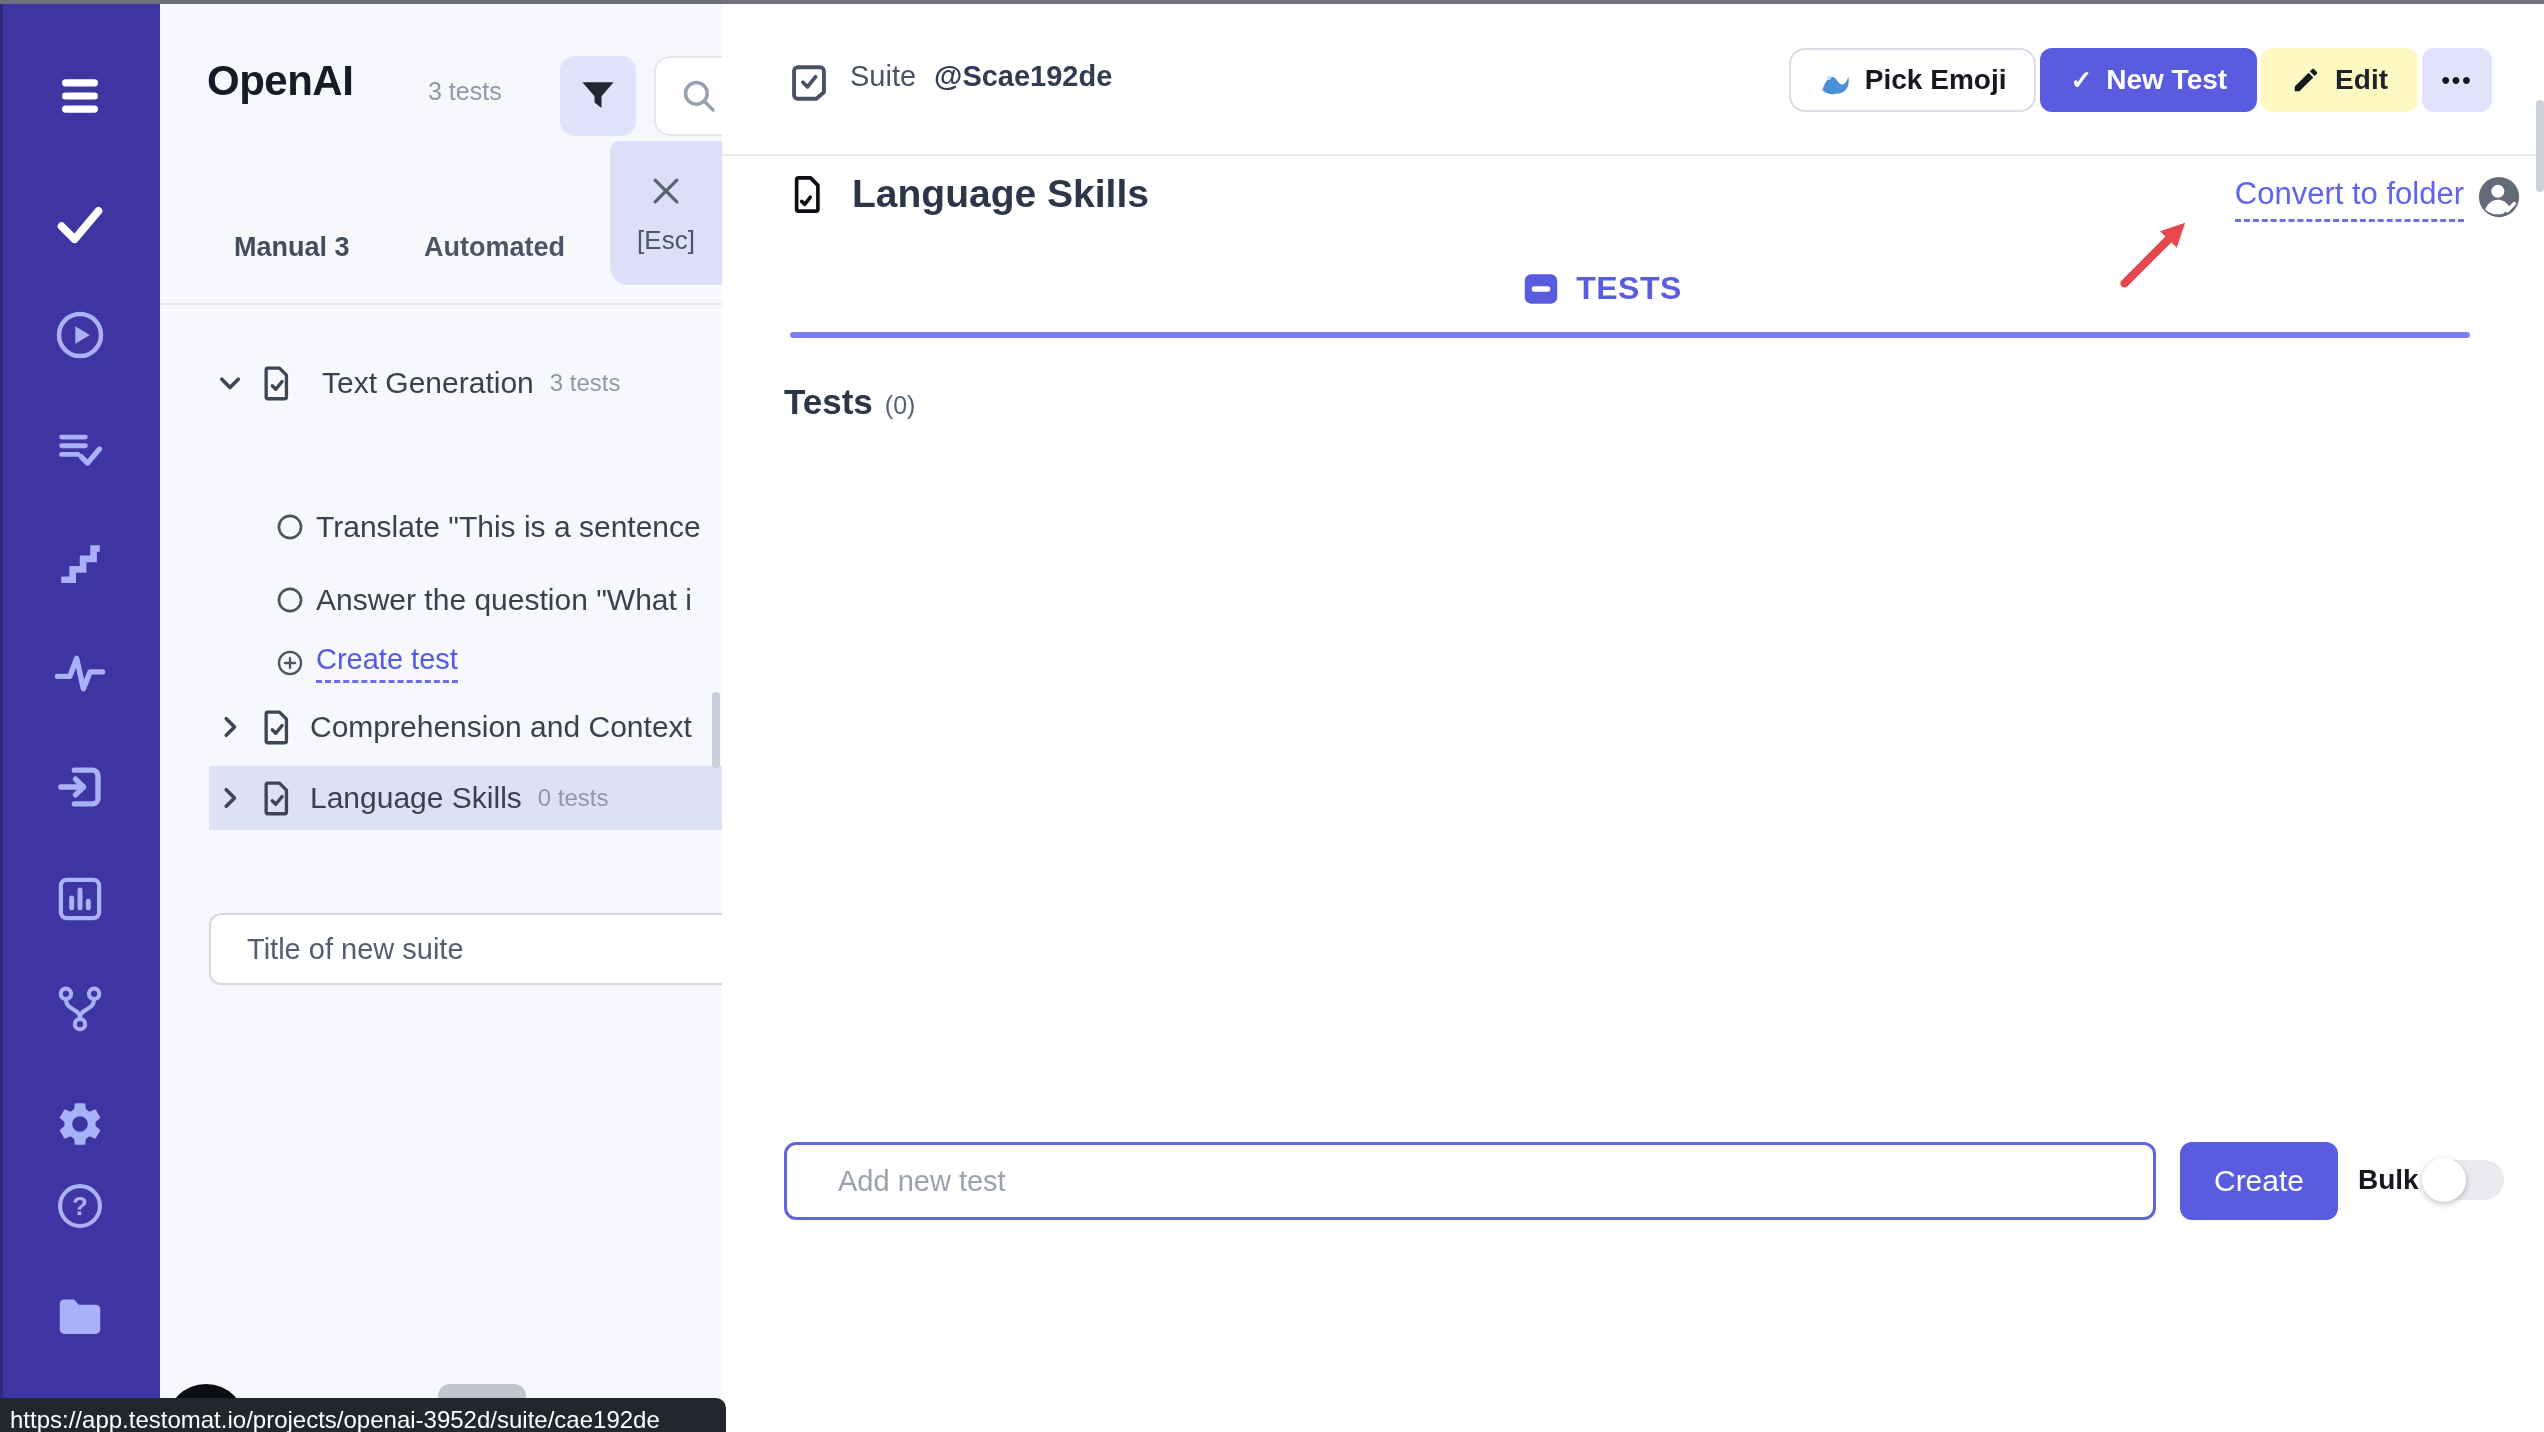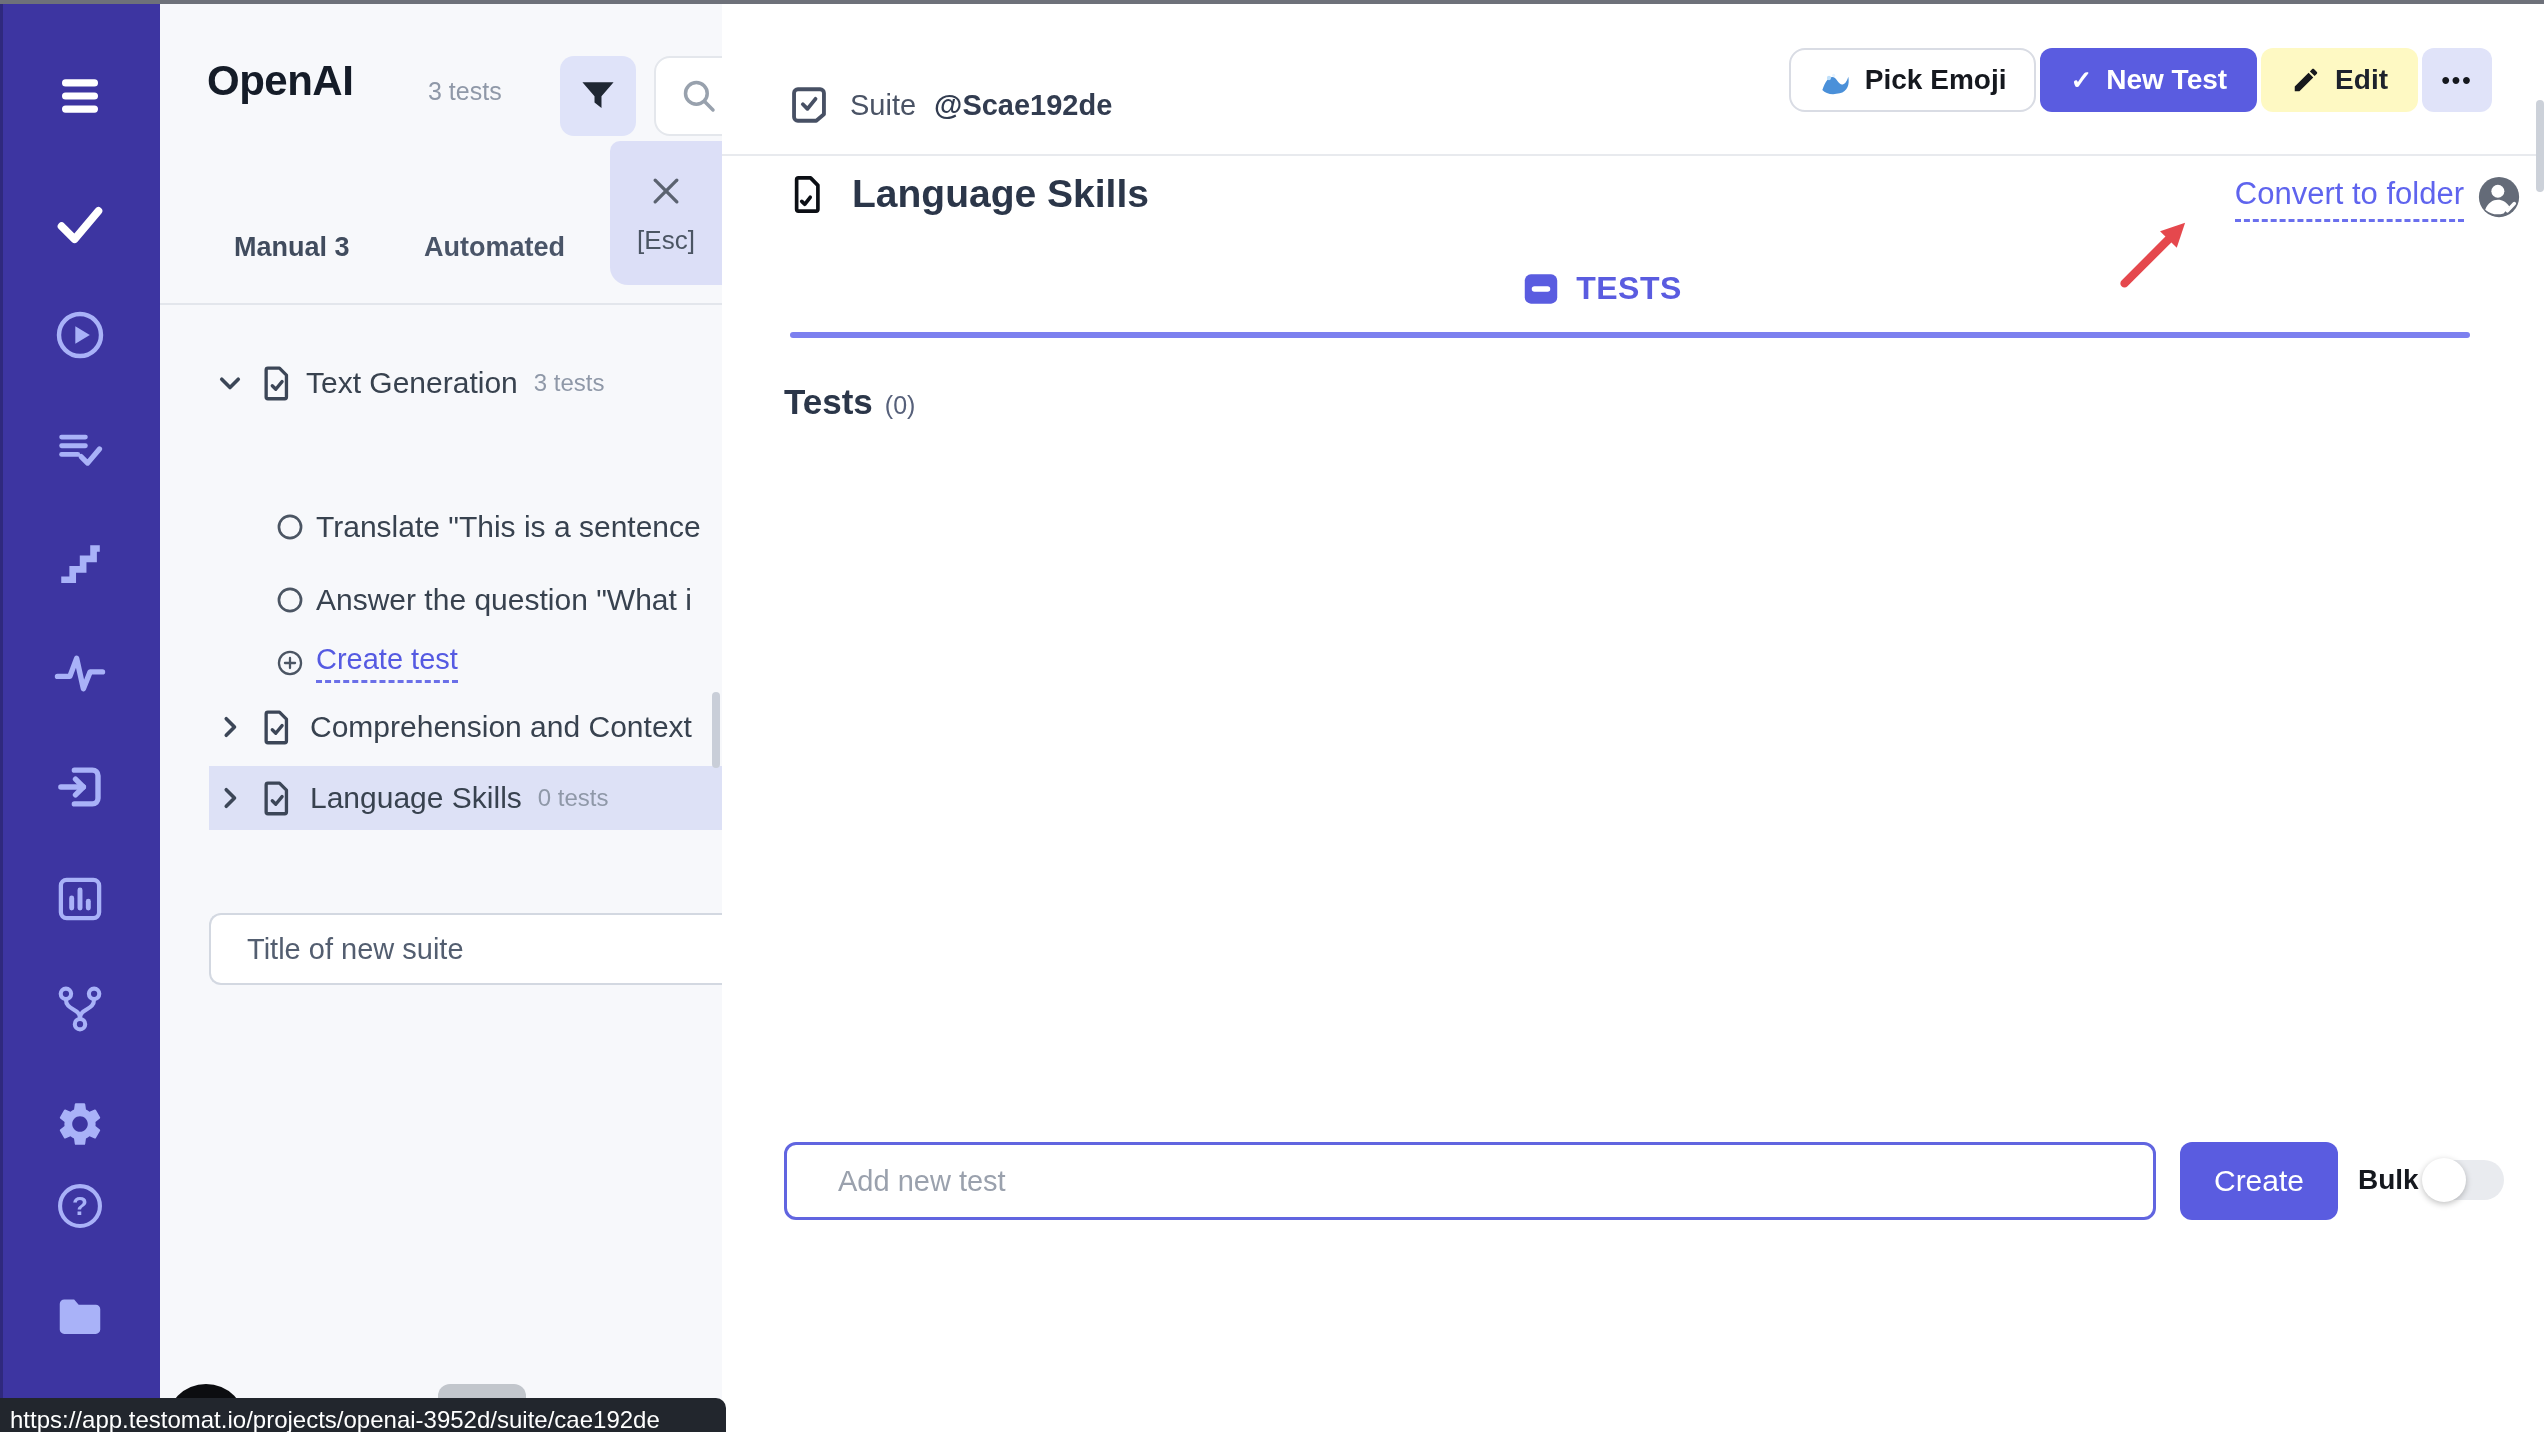--- a/index.html
+++ b/index.html
@@ -44,21 +44,21 @@
   .new-suite { position:absolute; left:49px; top:909px; width:513px; height:72px; background:#fff;
                border:2px solid #d3d8e1; border-radius:12px 0 0 12px; border-right:none; padding-left:36px;
                font-size:29px; color:#535e70; outline:none; font-family:"Liberation Sans", sans-serif; }
   .new-suite::placeholder { color:#535e70; opacity:1; }
   .panel-scroll { position:absolute; left:552px; top:688px; width:8px; height:76px; background:#c9ced8; border-radius:4px; }
 
   
   .main { position:absolute; left:722px; top:4px; width:1822px; height:1428px; background:#fff; }
   .main-topbar { position:absolute; left:0; top:0; width:1822px; height:152px; }
   .main-topbar .divider { position:absolute; left:0; bottom:0; width:1822px; height:2px; background:#e8eaee; }
-  .suite-crumb { position:absolute; left:64px; top:56px; display:flex; align-items:center; gap:18px;margin-top:22px; }
+  .suite-crumb { position:absolute; left:64px; top:56px; display:flex; align-items:flex-start; gap:18px; }
   .suite-crumb .pre { font-size:29px; color:#4a5365; }
   .suite-crumb .id { font-size:29px; font-weight:700; color:#323c50; }
 
   .toolbar { position:absolute; right:52px; top:44px; display:flex; align-items:center; gap:4px; }
   .btn { height:64px; display:flex; align-items:center; justify-content:center; gap:14px; border-radius:12px;
          font-size:28px; cursor:pointer; user-select:none; }
   .btn-emoji { background:#fff; border:2px solid #d9dce4; border-radius:16px; padding:0 28px; color:#15181e; font-weight:600; }
   .btn-new { background:#5a5ce0; color:#fff; padding:0 30px; font-weight:700; }
   .btn-new .chk { font-size:26px; font-weight:700; }
   .btn-edit { background:#fef9c3; color:#1d222c; padding:0 30px; font-weight:600; }
@@ -225,21 +225,21 @@
     <div class="row-hl"></div>
 
     <div class="tree-row" style="left:52px; top:348px; height:62px;">
       <svg width="36" height="36" viewBox="0 0 24 24" fill="none" stroke="#3c4657" stroke-width="2.4" stroke-linecap="round" stroke-linejoin="round">
           <polyline points="6.5,9.5 12,15 17.5,9.5"></polyline>
         </svg>
       <svg width="42" height="42" viewBox="0 0 24 24" style="margin-left:8px" fill="none" stroke="#3c4657" stroke-linecap="round" stroke-linejoin="round">
           <path d="M6.8 3.5 h6.6 l4 4 v12.5 a1 1 0 0 1 -1 1 h-9.6 a1 1 0 0 1 -1 -1 v-15.5 a1 1 0 0 1 1 -1 z" stroke-width="1.9"></path>
           <polyline points="9.3,13.6 11.3,15.6 14.9,11.2" stroke-width="1.9"></polyline>
         </svg>
-      <span class="tree-label" style="margin-left:8px">Text Generation</span>
+      <span class="tree-label" style="margin-left:24px">Text Generation</span>
       <span class="tree-count">3 tests</span>
     </div>
 
     <div class="tree-row" style="left:114px; top:492px; height:62px; width:448px;">
       <svg width="32" height="32" viewBox="0 0 24 24">
           <circle cx="12" cy="12" r="8.3" fill="none" stroke="#4b5563" stroke-width="2"></circle>
         </svg>
       <span class="tree-label" style="margin-left:10px; width:400px;">Translate "This is a sentence</span>
     </div>
     <div class="tree-row" style="left:114px; top:565px; height:62px; width:448px;">

